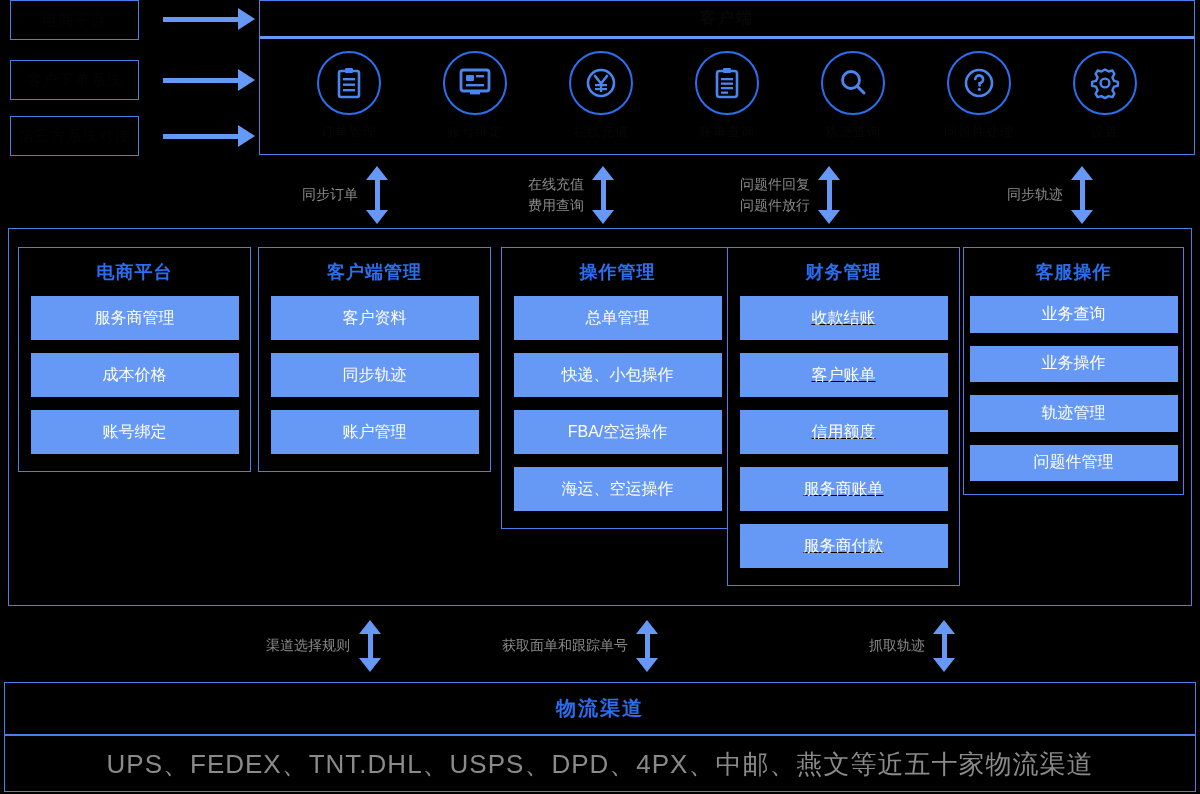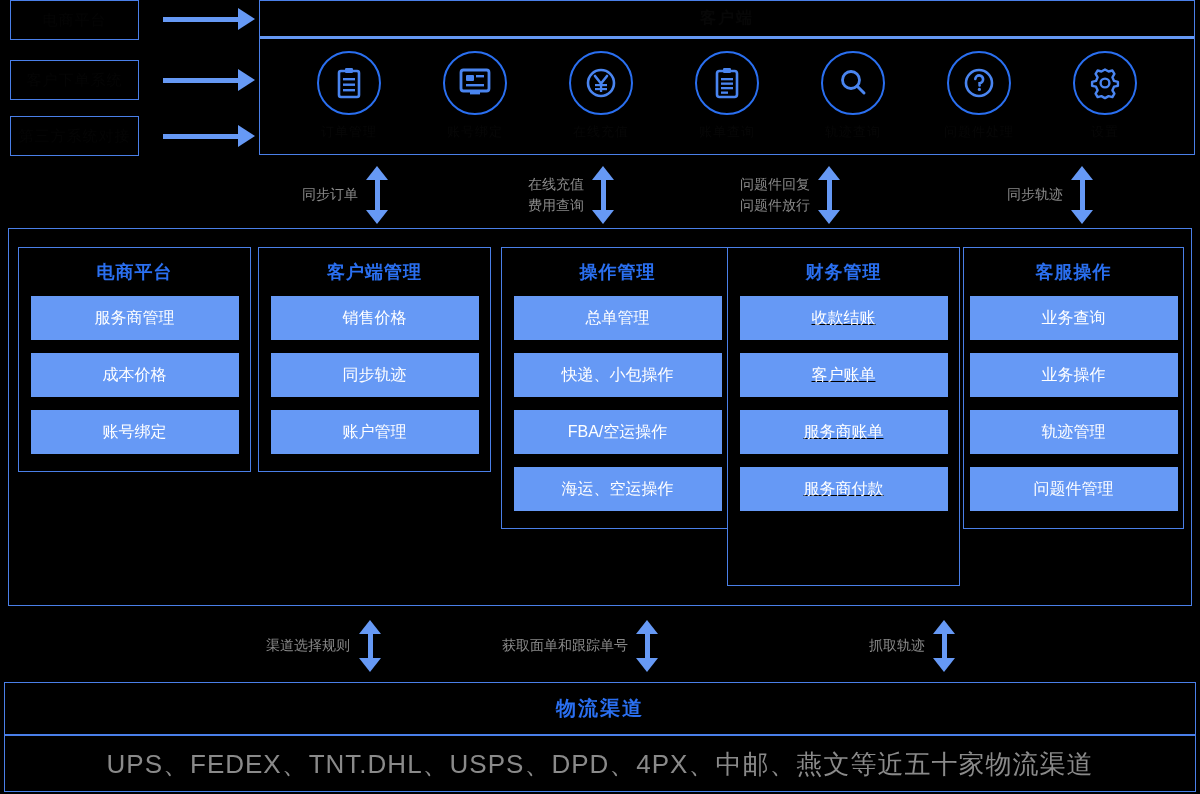--- a/index.html
+++ b/index.html
@@ -409,42 +409,43 @@
 
     <div class="mid-col" style="left:9px; top:18px; width:233px; height:225px;">
       <div class="col-title">电商平台</div>
       <div class="chip">服务商管理</div>
       <div class="chip">成本价格</div>
       <div class="chip">账号绑定</div>
     </div>
 
     <div class="mid-col" style="left:249px; top:18px; width:233px; height:225px;">
       <div class="col-title">客户端管理</div>
-      <div class="chip">销售价格</div>
+      <div class="chip">客户资料</div>
       <div class="chip">同步轨迹</div>
       <div class="chip">账户管理</div>
     </div>
 
     <div class="mid-col" style="left:481px; top:18px; width:233px; height:282px;margin-left:11px;">
       <div class="col-title">操作管理</div>
       <div class="chip">总单管理</div>
       <div class="chip">快递、小包操作</div>
       <div class="chip">FBA/空运操作</div>
       <div class="chip">海运、空运操作</div>
     </div>
 
     <div class="mid-col" style="left:718px; top:18px; width:233px; height:339px;text-decoration:underline;">
       <div class="col-title">财务管理</div>
       <div class="chip">收款结账</div>
       <div class="chip">客户账单</div>
+      <div class="chip">信用额度</div>
       <div class="chip">服务商账单</div>
       <div class="chip">服务商付款</div>
     </div>
 
-    <div class="mid-col" style="left:954px; top:18px; width:221px; height:282px;">
+    <div class="mid-col" style="left:954px; top:18px; width:221px; height:248px;">
       <div class="col-title">客服操作</div>
       <div class="chip">业务查询</div>
       <div class="chip">业务操作</div>
       <div class="chip">轨迹管理</div>
       <div class="chip">问题件管理</div>
     </div>
 
   </div>
 
   <div class="vflow" style="left:266px; top:620px; height:52px;gap:9px;">

